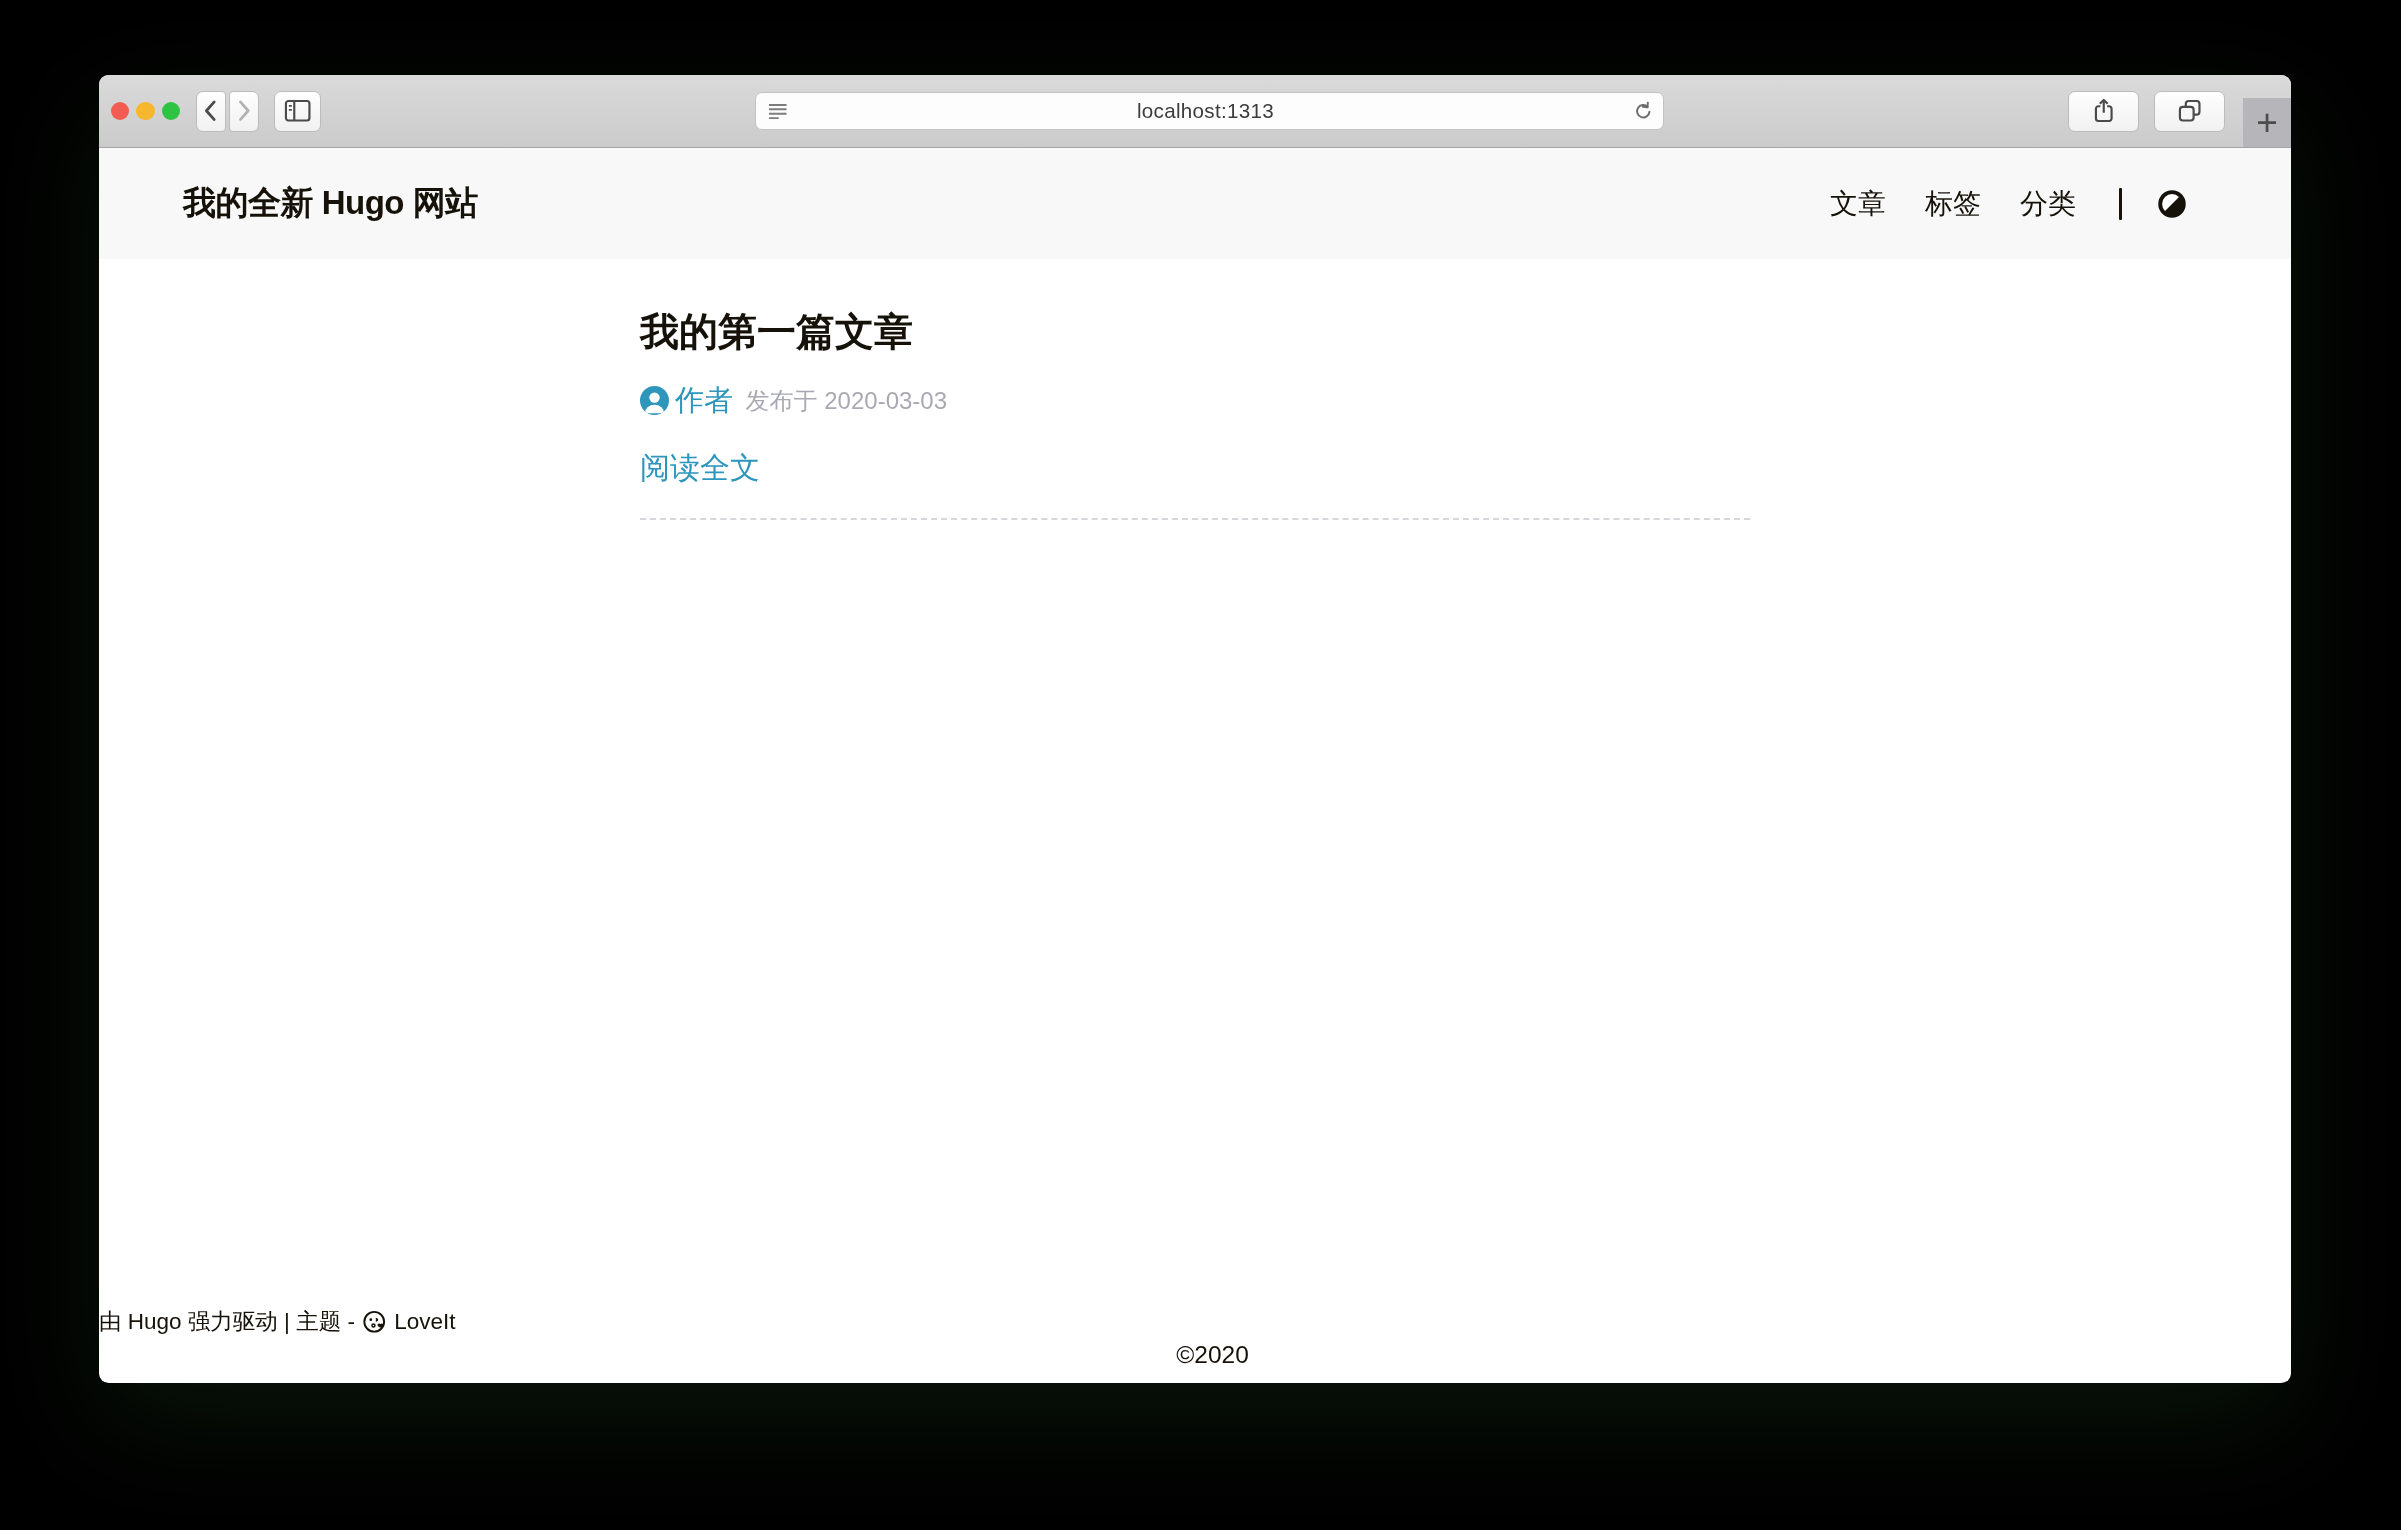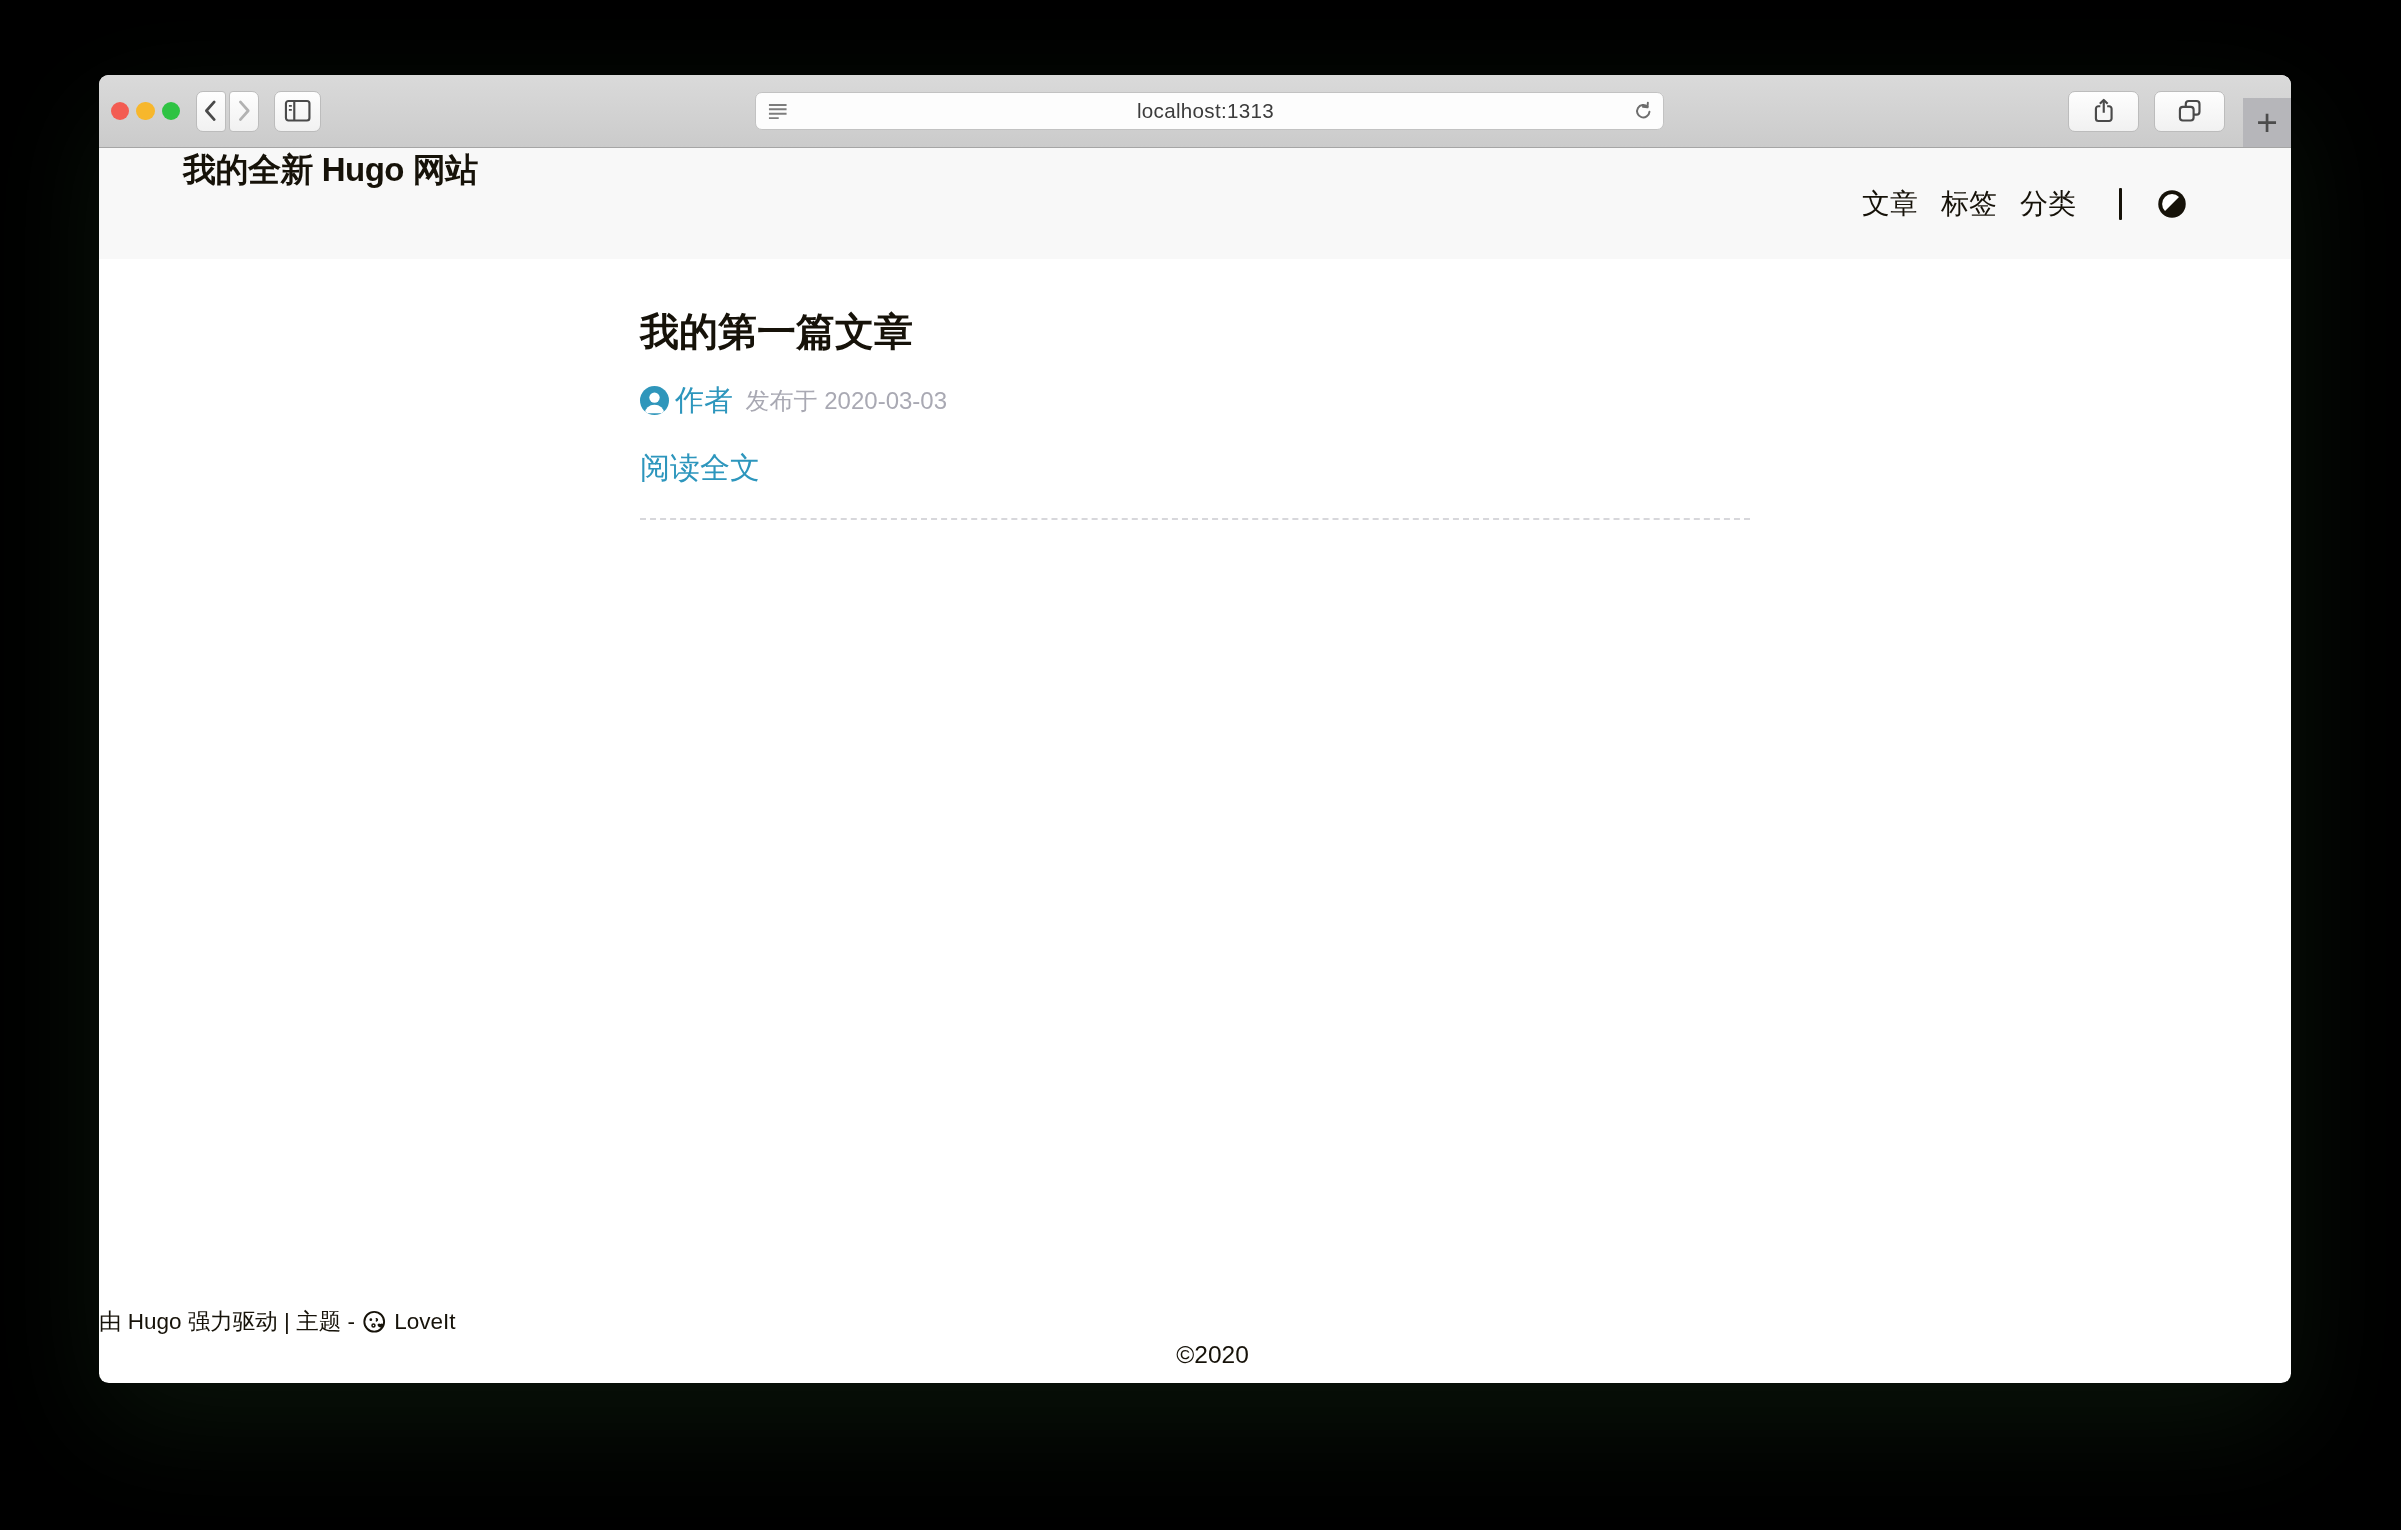--- a/index.html
+++ b/index.html
@@ -48,26 +48,26 @@
   }
   .urlbar .reader{margin-left:9.8px;display:flex;}
   .urlbar .url{
     position:absolute;left:0;right:8px;text-align:center;
     font-size:20.6px;color:#3c3c3c;letter-spacing:0.3px;
   }
   .urlbar .refresh{position:absolute;right:8.8px;top:7.8px;display:flex;}
   
   .site-header{
     flex:none;height:111px;background:#f8f8f8;box-sizing:border-box;
-    display:flex;justify-content:space-between;
+    display:flex;align-items:center;justify-content:space-between;
     padding:0 104px 0 84px;
   }
   .site-title{font-size:33px;font-weight:bold;color:#161209;letter-spacing:-0.5px;cursor:pointer;}
   .nav{display:flex;align-items:center;}
-  .nav-item{font-size:28px;color:#161209;margin-left:23px;cursor:pointer;}
+  .nav-item{font-size:28px;color:#161209;margin-left:39px;cursor:pointer;}
   .nav-item:first-child{margin-left:9px;}
   .nav-sep{width:2.9px;height:32px;background:#161209;margin-left:43px;border-radius:1px;}
   .theme-btn{margin-left:35px;width:30px;height:30px;display:flex;cursor:pointer;}
   
   .main{flex:1 1 auto;background:#fff;}
   .article{width:1110px;margin:0 auto;}
   .post-title{margin:51px 0 0;font-size:39px;font-weight:bold;color:#161209;line-height:1.15;cursor:pointer;}
   .meta{margin-top:26px;display:flex;align-items:center;}
   .meta .avatar{display:flex;flex:none;}
   .meta .author{color:#2d96bd;font-size:29px;margin-left:5.9px;cursor:pointer;}

